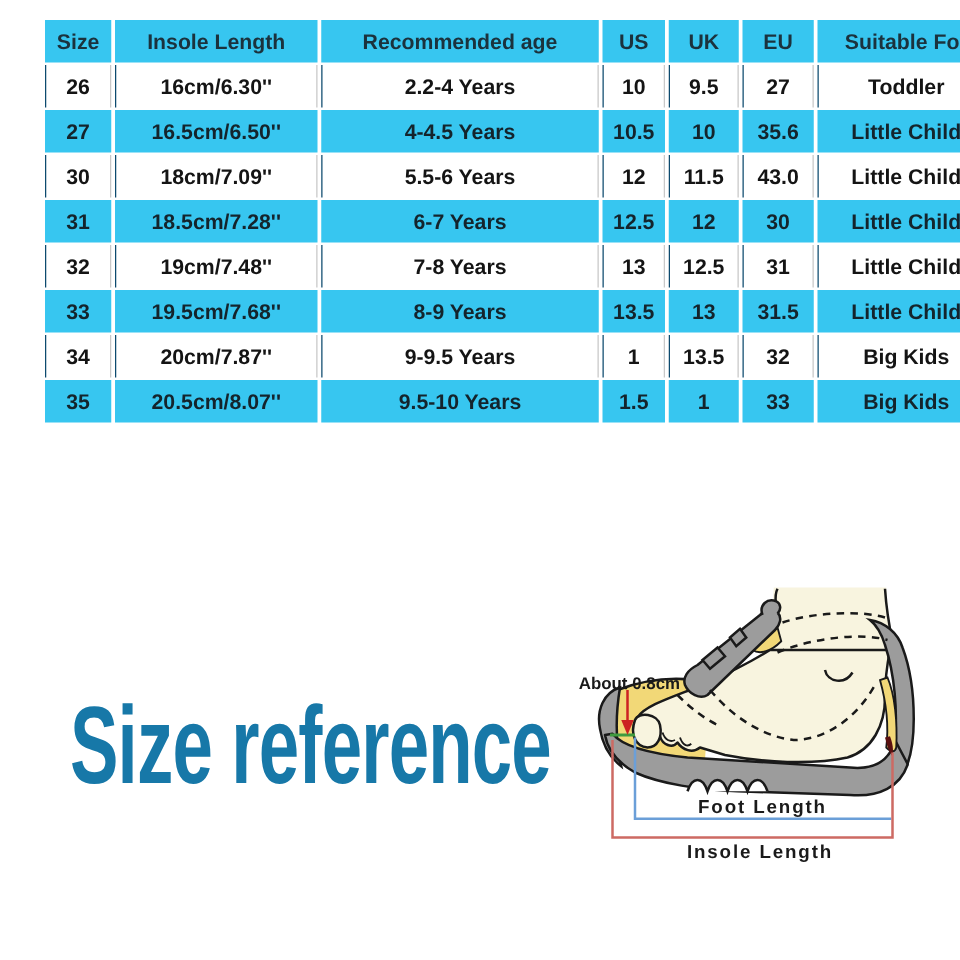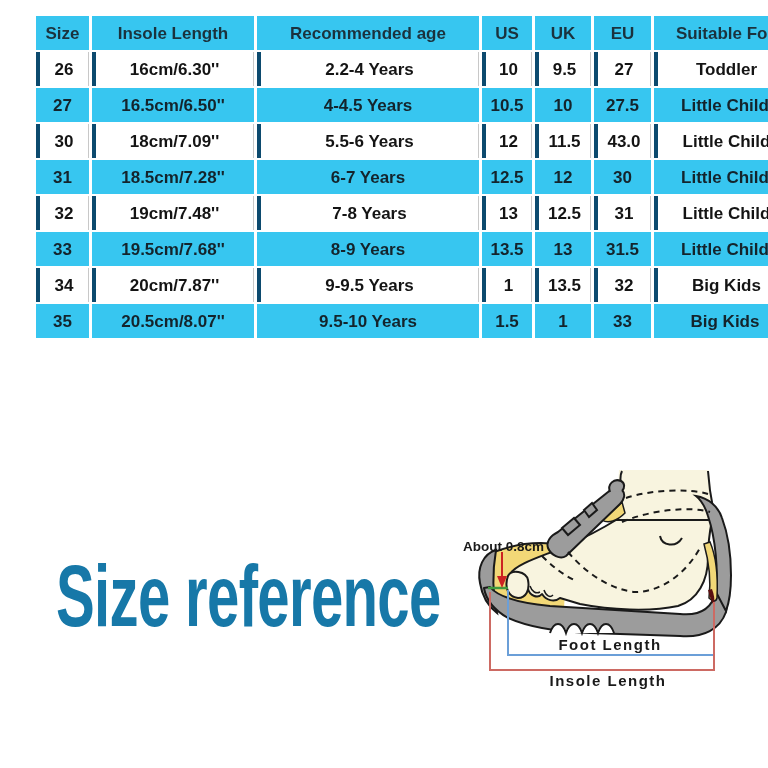--- a/index.html
+++ b/index.html
@@ -12,21 +12,21 @@
     position:absolute;left:1px;top:14px;width:766px;
     border-collapse:separate;border-spacing:3px 2px;table-layout:fixed;margin-left:32px;
   }
   table.size-chart th,table.size-chart td{
     height:34px;padding:0;text-align:center;vertical-align:middle;
     font-weight:bold;font-size:17px;line-height:1;overflow:hidden;white-space:nowrap;
   }
   table.size-chart th{background:#37c6f0;color:#1b323d;}
   tr.row-cyan td{background:#37c6f0;color:#14242c;}
   tr.row-white td{background:#ffffff;color:#141414;
-    border-left:4px solid #0c4a6e;border-right:1px solid #c8c8c8;}
+    border-left:1px solid #0c4a6e;border-right:1px solid #c8c8c8;}
   
   .size-ref-title{
     position:absolute;left:56px;top:550px;line-height:92px;white-space:nowrap;
     font-weight:bold;font-size:88px;color:#1778a8;letter-spacing:-1px;
     transform:scaleX(0.66);transform-origin:left top;
   }
   
   .shoe-diagram{position:absolute;left:450px;top:440px;width:318px;height:260px;}
   .diag-label{font-weight:bold;fill:#1a1a1a;font-family:"Liberation Sans",sans-serif;}
 </style>
@@ -63,21 +63,21 @@
         <td>9.5</td>
         <td>27</td>
         <td>Toddler</td>
       </tr>
       <tr class="row-cyan">
         <td>27</td>
         <td>16.5cm/6.50''</td>
         <td>4-4.5 Years</td>
         <td>10.5</td>
         <td>10</td>
-        <td>27.5</td>
+        <td>35.6</td>
         <td>Little Child</td>
       </tr>
       <tr class="row-white">
         <td>30</td>
         <td>18cm/7.09''</td>
         <td>5.5-6 Years</td>
         <td>12</td>
         <td>11.5</td>
         <td>43.0</td>
         <td>Little Child</td>

